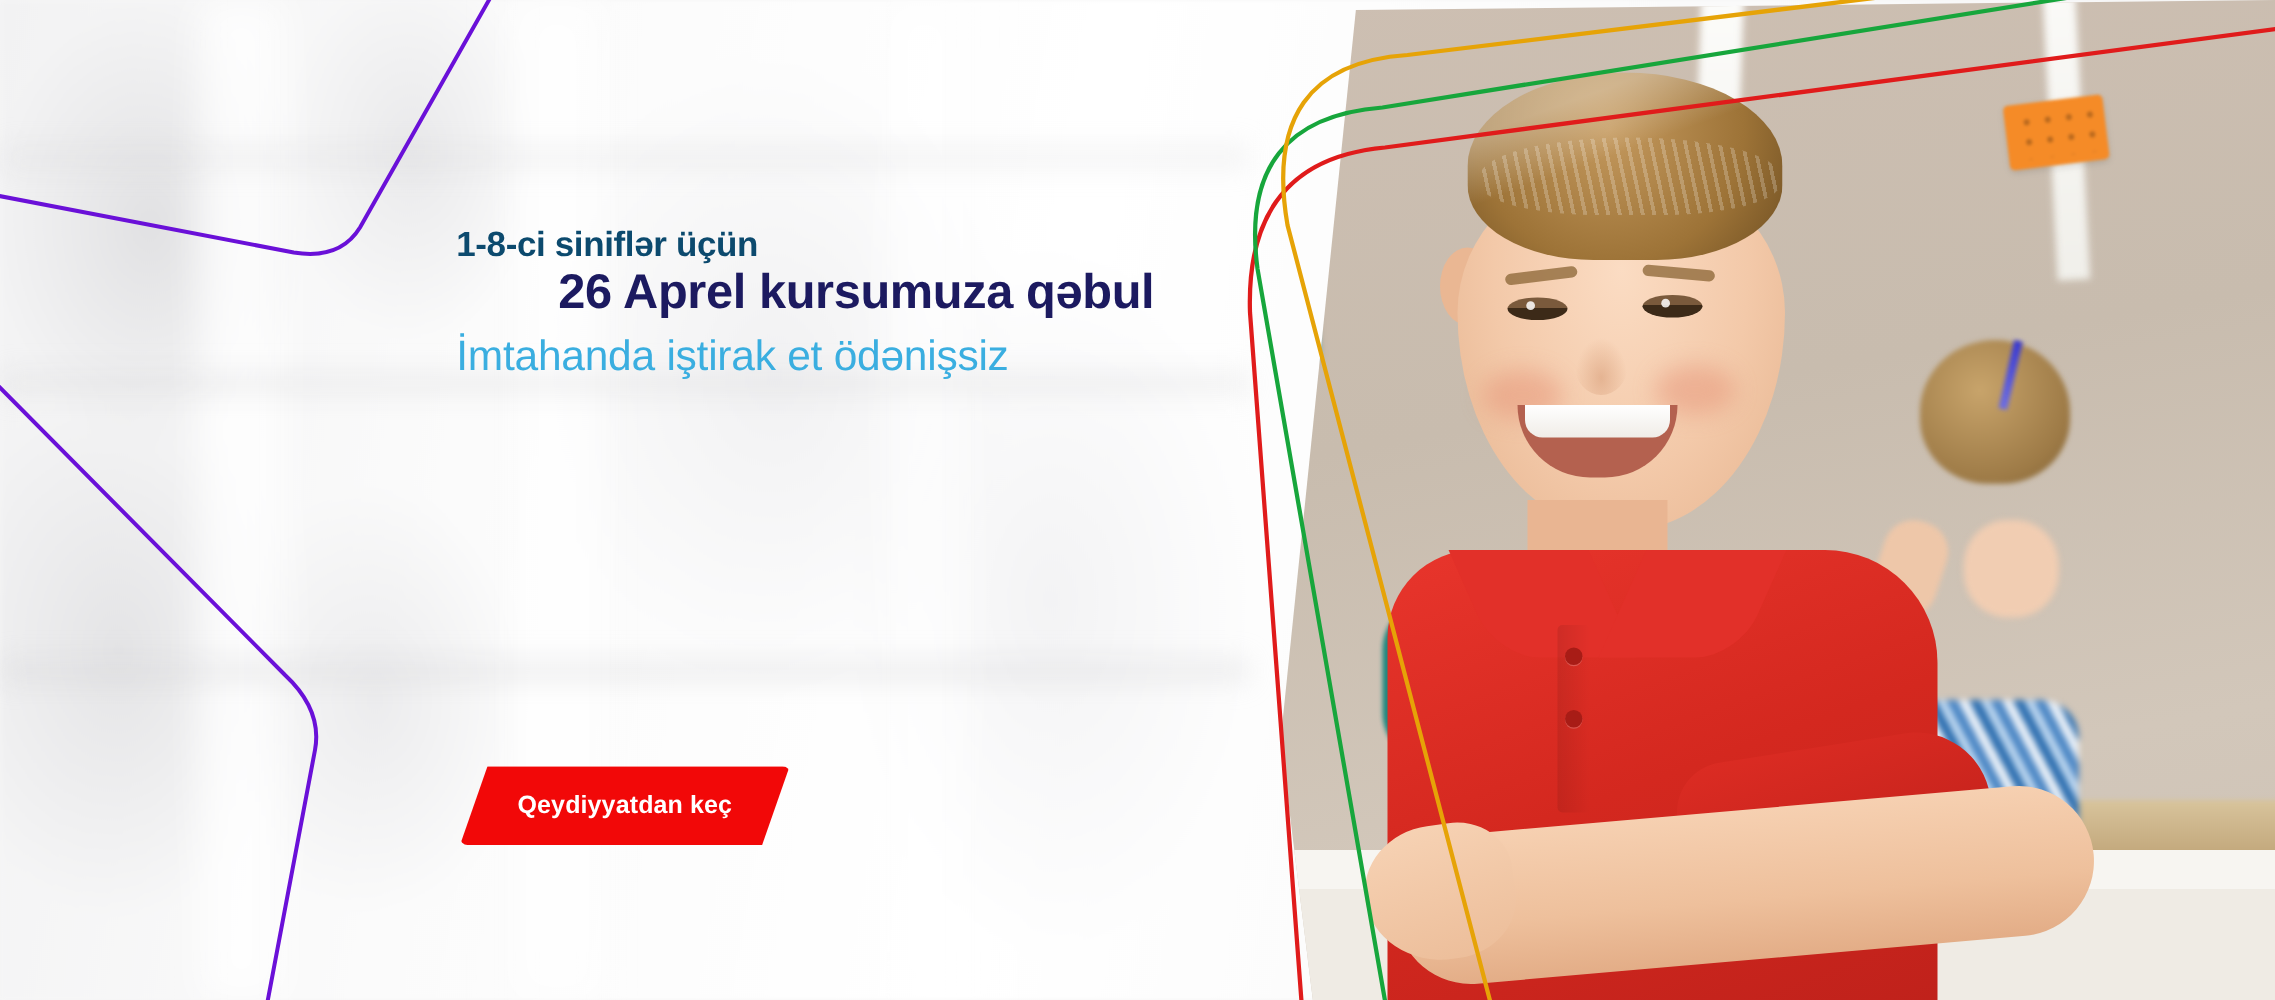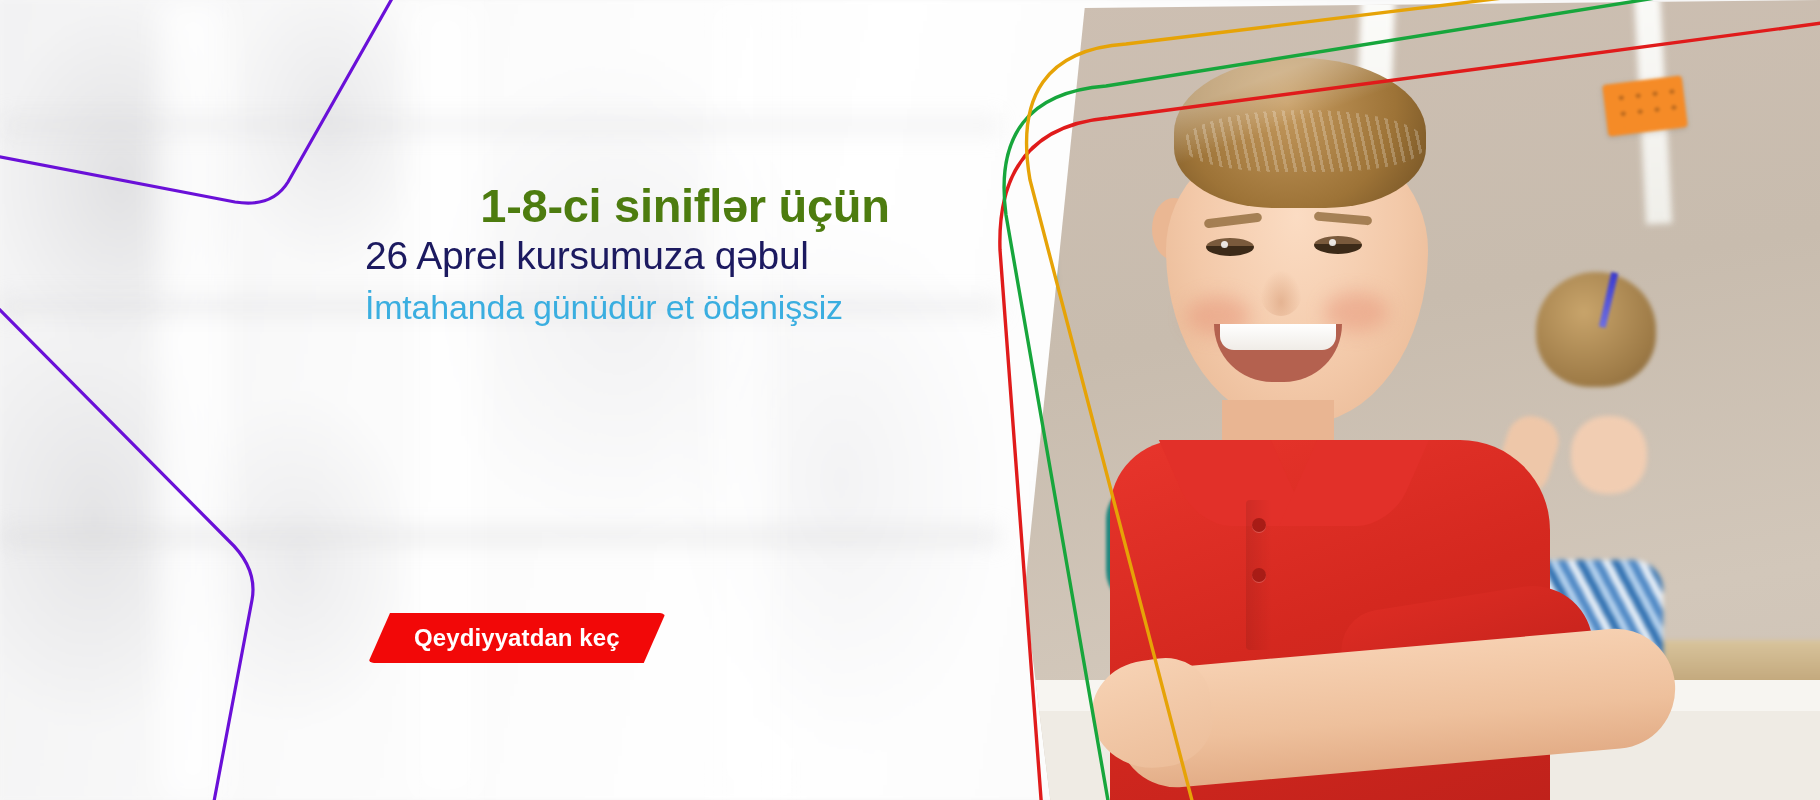--- a/index.html
+++ b/index.html
@@ -209,40 +209,40 @@
     background:linear-gradient(170deg,#f7d3b5,#ecbd99); transform:rotate(-8deg);
   }
   .boy-sleeve {
     position:absolute; left:300px; top:548px; width:250px; height:150px; border-radius:40px 60px 30px 70px;
     background:linear-gradient(170deg,#dc2c23,#b91d18); transform:rotate(-9deg);
   }
 
   
   .copy { position:absolute; left:365px; top:180px; width:640px; }
   .line-red {
-    color:#4d7c0f;
-    font-size:47px; font-weight:700; letter-spacing:-0.3px; line-height:1.12;text-align:center;
+    color:#0c4a6e;
+    font-size:28px; font-weight:700; letter-spacing:-0.3px; line-height:1.12;
   }
   .line-navy {
     color:#1c1a60;
-    font-size:39px; font-weight:400; letter-spacing:-0.3px; line-height:1.18;
+    font-size:39px; font-weight:700; letter-spacing:-0.3px; line-height:1.18;text-align:center;
   }
   .line-blue {
     color:#3aaee0;
     font-size:34px; font-weight:400; letter-spacing:-0.2px; line-height:1.35;
   }
   .sub { margin-top:6px; }
 
   
   .cta {
     position:absolute; left:368px; top:613px;
-    height:50px; padding:0 46px;
+    height:63px; padding:0 46px;
     display:flex; align-items:center; justify-content:center;
     background:#f20808; color:#ffffff;
-    font-size:24px; font-weight:700; letter-spacing:0.1px;
+    font-size:20px; font-weight:700; letter-spacing:0.1px;
     border:none; cursor:pointer;
     clip-path:polygon(22px 0, 100% 0, calc(100% - 22px) 100%, 0 100%);
     border-radius:6px;
   }
 </style>
 </head>
 <body>
 
 <div id="banner">
 
@@ -311,18 +311,18 @@
     <path d="M -10 300 L 228 540 Q 258 568 252 600 L 212 812" stroke="#6a10d8" stroke-width="3.2" fill="none" stroke-linecap="round"></path>
 
     <path d="M 1042 812 L 1000 250 Q 996 128 1108 118 L 1830 22" stroke="#e01b1b" stroke-width="3.4" fill="none" stroke-linecap="round"></path>
     <path d="M 1110 812 L 1006 215 Q 990 95 1106 86 L 1830 -30" stroke="#17a63c" stroke-width="3.4" fill="none" stroke-linecap="round"></path>
     <path d="M 1195 812 L 1030 180 Q 1008 52 1126 44 L 1830 -42" stroke="#e6a307" stroke-width="3.4" fill="none" stroke-linecap="round"></path>
   </svg>
 
   <div class="copy">
     <div class="line-red">1-8-ci siniflər üçün</div>
     <div class="line-navy">26 Aprel kursumuza qəbul</div>
-    <div class="line-blue sub">İmtahanda günüdür et ödənişsiz</div>
+    <div class="line-blue sub">İmtahanda iştirak et ödənişsiz</div>
   </div>
 
   <button class="cta">Qeydiyyatdan keç</button>
 
 </div>
 
 </body></html>

